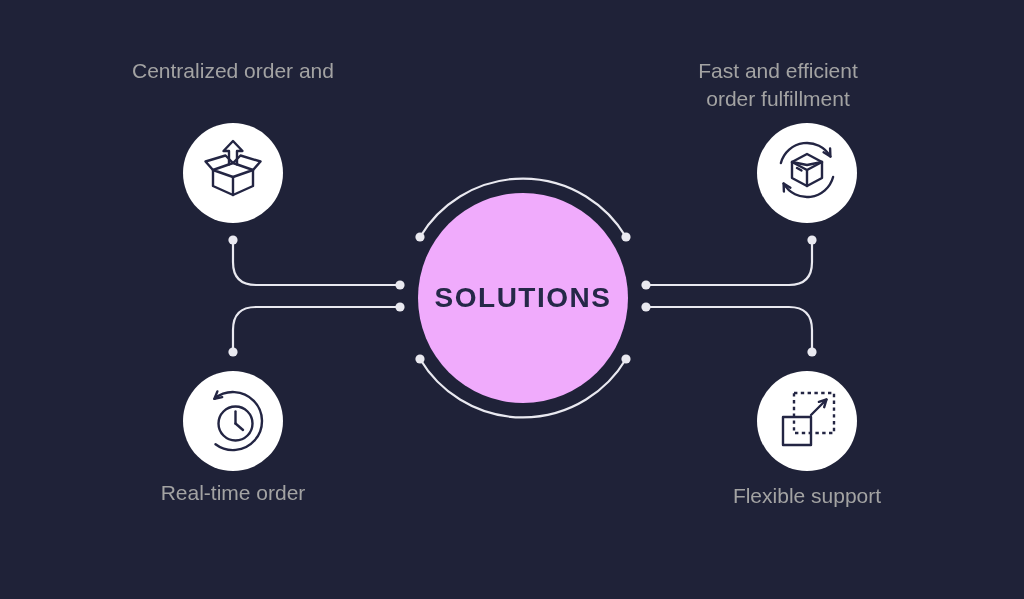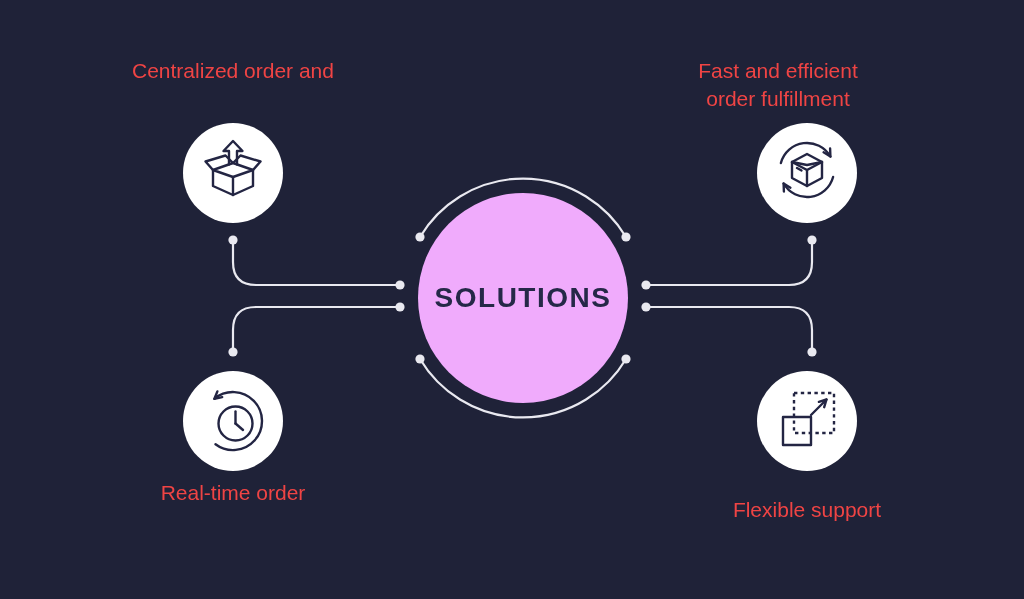--- a/index.html
+++ b/index.html
@@ -30,26 +30,26 @@
     display:flex;align-items:center;justify-content:center;
   }
   .node-tl{left:183px;top:123px;}
   .node-tr{left:757px;top:123px;}
   .node-bl{left:183px;top:371px;}
   .node-br{left:757px;top:371px;}
   .node svg{stroke:#232543;fill:none;stroke-width:2.4;stroke-linecap:round;stroke-linejoin:round;}
 
   .label{
     position:absolute;width:340px;text-align:center;
-    color:#ef4444;font-size:21px;line-height:28px;font-weight:400;
+    color:#a3a3a3;font-size:21px;line-height:28px;font-weight:400;
   }
   .label-tl{left:63px;top:57px;}
   .label-tr{left:608px;top:57px;}
   .label-bl{left:63px;top:479px;}
-  .label-br{left:637px;top:496px;}
+  .label-br{left:637px;top:482px;}
   .label .ln{display:block;}
 </style>
 </head>
 <body>
 
 <div class="canvas">
 
   <svg class="wires" viewBox="0 0 1024 599" aria-hidden="true">
 
     <path d="M 420,237 A 120 120 0 0 1 626,237"></path>

